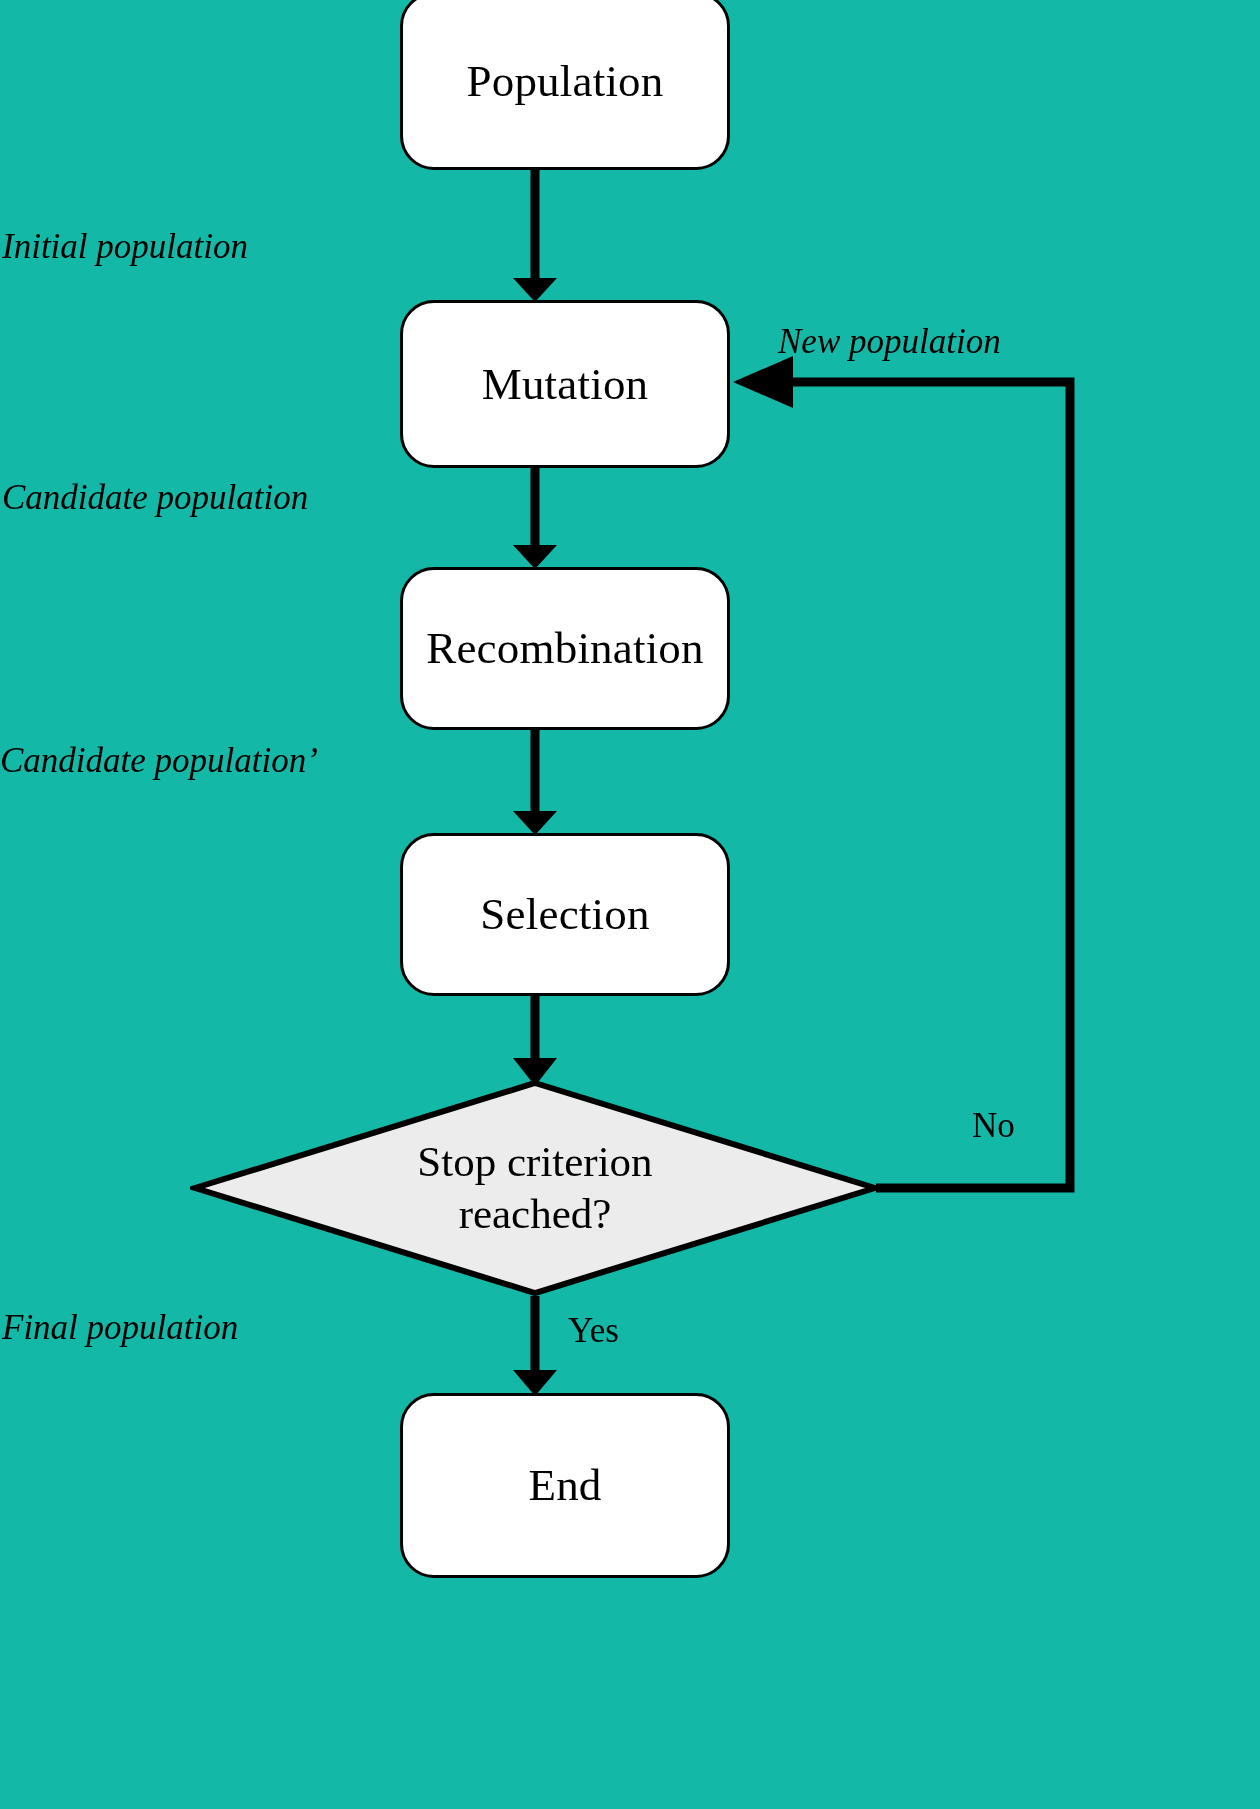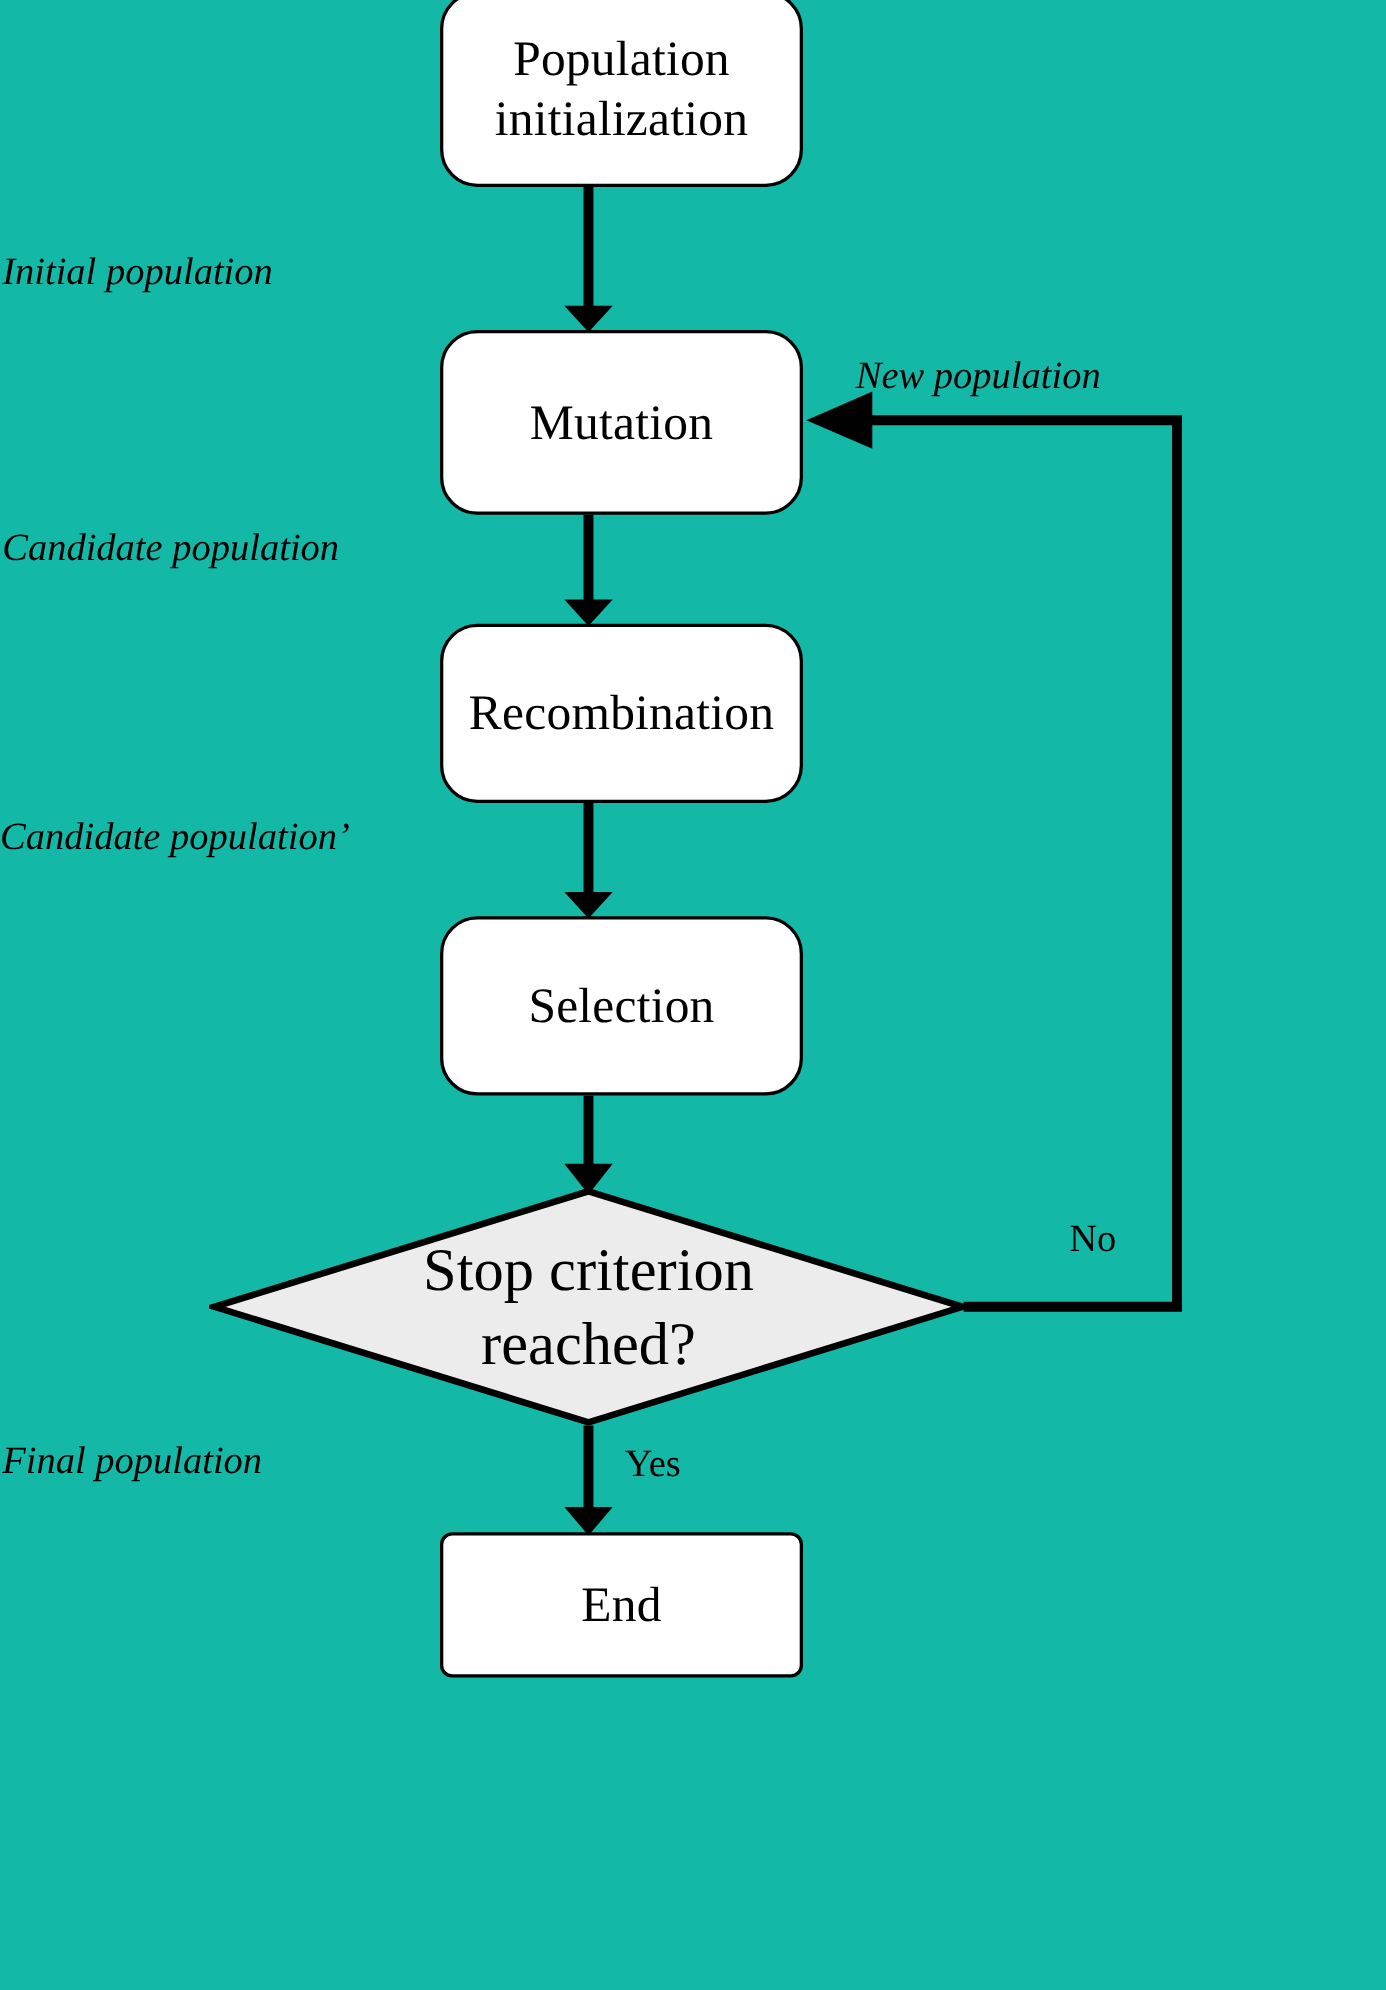--- a/index.html
+++ b/index.html
@@ -34,21 +34,21 @@
     font-family: "Liberation Serif", "DejaVu Serif", serif;
     font-weight: 400;
     letter-spacing: 0.2px;
   }
   .node span { display: block; }
 
   #node-init      { left: 400px; top: -8px;   width: 330px; height: 178px; }
   #node-mutation  { left: 400px; top: 300px;  width: 330px; height: 168px; }
   #node-recomb    { left: 400px; top: 567px;  width: 330px; height: 163px; }
   #node-selection { left: 400px; top: 833px;  width: 330px; height: 163px; }
-  #node-end       { left: 400px; top: 1393px; width: 330px; height: 132px; border-radius: 11px; }
+  #node-end       { left: 400px; top: 1393px; width: 330px; height: 185px; }
 
   
   #node-decision {
     position: absolute;
     left: 190px;
     top: 1078px;
     width: 690px;
     height: 220px;
   }
   #node-decision svg {
@@ -61,21 +61,21 @@
     position: absolute;
     left: 0;
     top: 0;
     width: 690px;
     height: 220px;
     display: flex;
     flex-direction: column;
     align-items: center;
     justify-content: center;
     text-align: center;
-    font-size: 55px;
+    font-size: 43px;
     line-height: 1.22;
     font-family: "Liberation Serif", "DejaVu Serif", serif;
   }
 
   
   #connectors {
     position: absolute;
     left: 0; top: 0;
     width: 1260px;
     height: 1809px;
@@ -139,21 +139,20 @@
 
     <g>
       <path d="M 876 1188 L 1070 1188 L 1070 382 L 790 382" stroke="#000000" stroke-width="9" fill="none" stroke-linejoin="miter"></path>
       <path d="M 793 356 L 793 408 L 733 382 Z" fill="#000000"></path>
     </g>
   </svg>
 
   <div class="node" id="node-init">
     <div>
       <span>Population</span>
-      <span>initialization</span>
     </div>
   </div>
 
   <div class="node" id="node-mutation">
     <span>Mutation</span>
   </div>
 
   <div class="node" id="node-recomb">
     <span>Recombination</span>
   </div>

